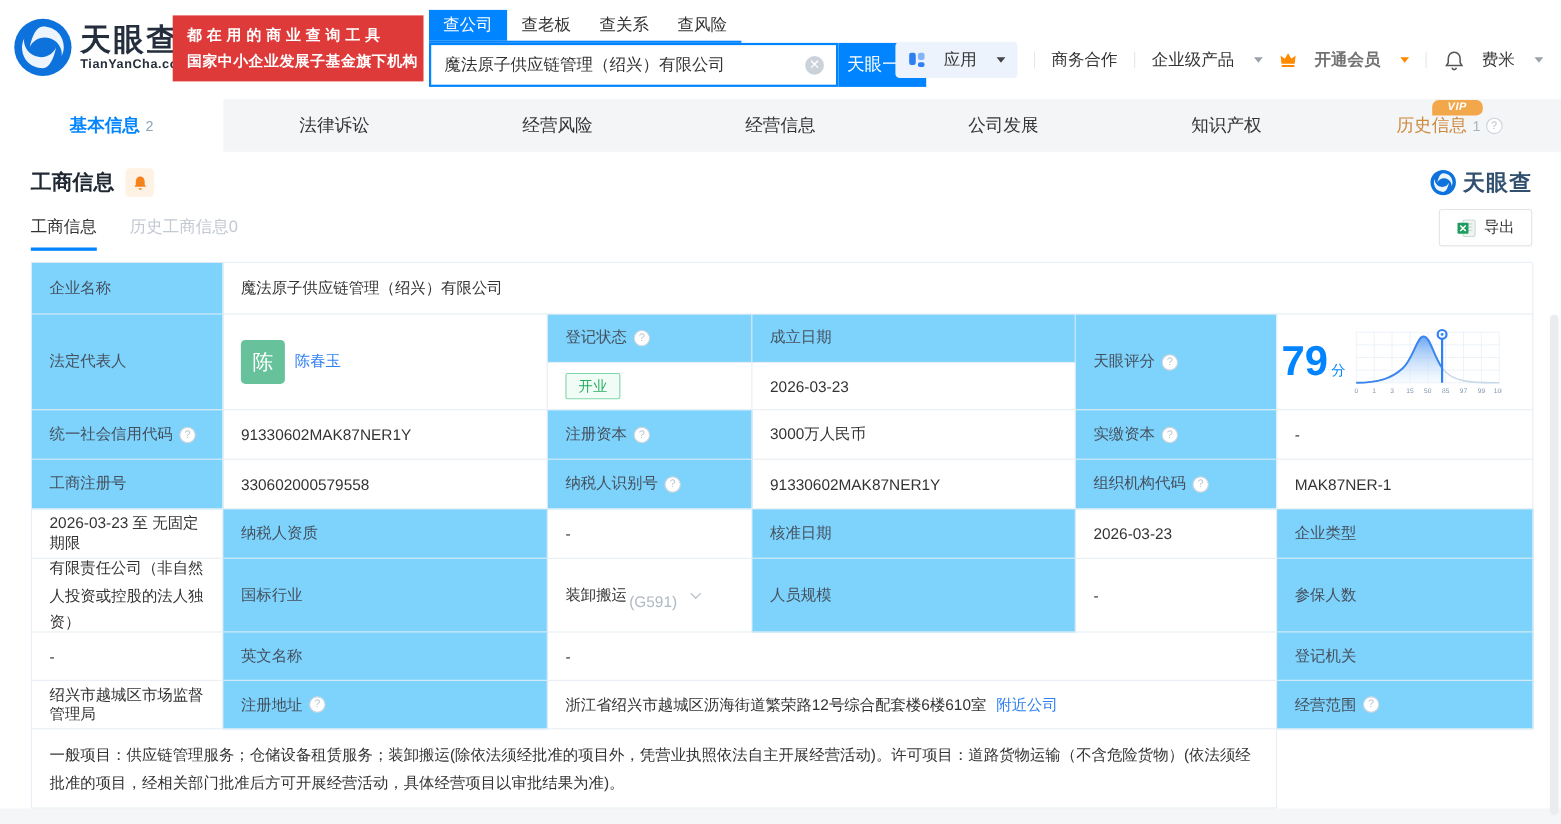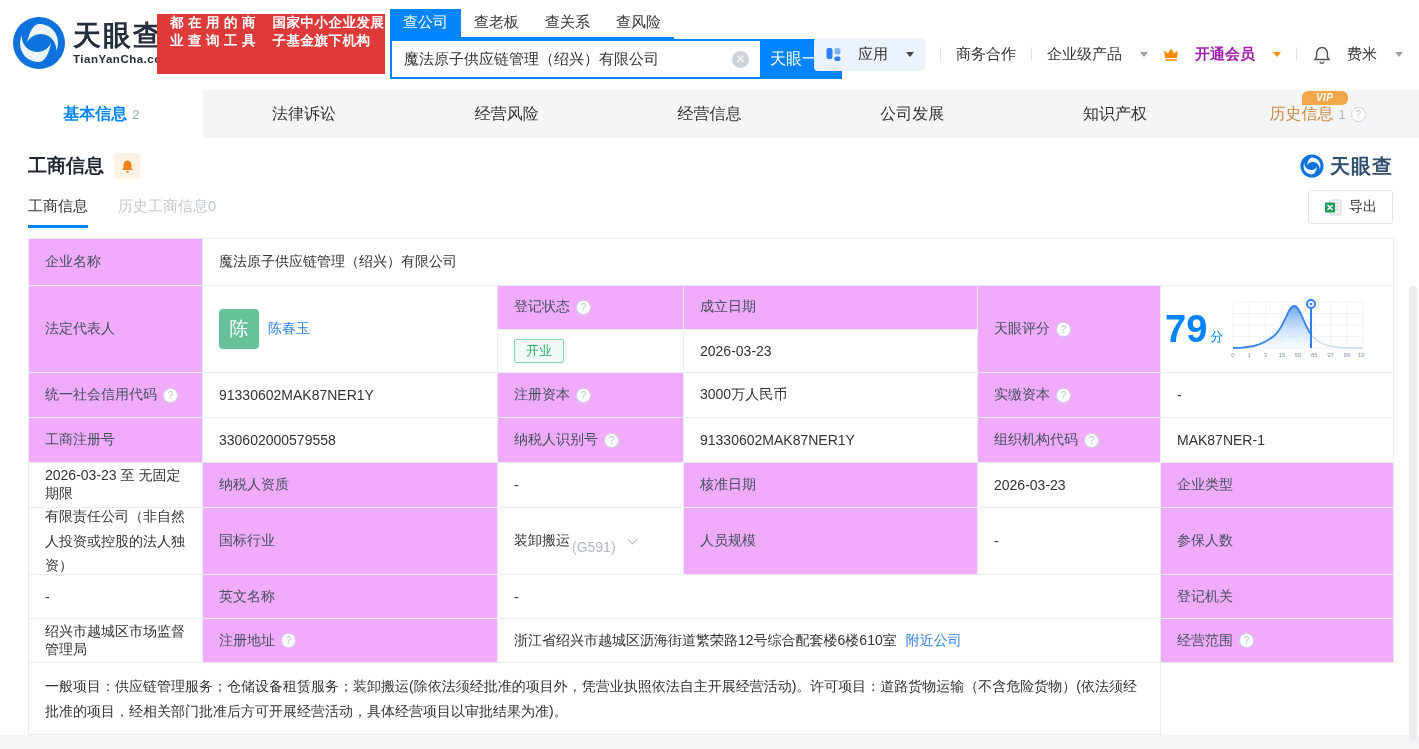--- a/index.html
+++ b/index.html
@@ -8,41 +8,41 @@
     width:1419px; height:749px; overflow:hidden;
     font-family:"Liberation Sans","DejaVu Sans",sans-serif;
     color:#333; background:#fff; font-size:14px;
   }
   
   .topbar { position:relative; height:90px; background:#fff; }
   .logo { position:absolute; left:12px; top:16px; display:flex; align-items:center; gap:7px; cursor:pointer; }
   .logo-name { font-size:28px; font-weight:bold; color:#242e3c; letter-spacing:2px; line-height:1; }
   .logo-domain { font-size:11.5px; font-weight:bold; color:#242e3c; margin-top:3px; letter-spacing:.5px; }
   .slogan { position:absolute; left:157px; top:14px; width:228px; height:60px; background:#de3a39; color:#fff;
-            display:flex; flex-direction:row; justify-content:center; gap:6px; padding-left:13px; font-weight:bold; font-size:13.5px; }
+            display:flex; flex-direction:column; justify-content:center; gap:6px; padding-left:13px; font-weight:bold; font-size:13.5px; }
   .slogan .l1 { letter-spacing:4.5px; }
   .slogan .l2 { letter-spacing:.5px; }
   .search-area { position:absolute; left:390px; top:9px; }
   .search-tabs { display:flex; width:fit-content; border-bottom:2px solid #0084ff; }
   .s-tab { padding:4px 13px 5px; font-size:15px; color:#333; cursor:pointer; }
   .s-tab.active { background:#0084ff; color:#fff; }
   .search-row { display:flex; }
   .search-box { position:relative; width:372px; height:40px; border:2px solid #0084ff; background:#fff; }
   .search-box input { border:none; outline:none; width:330px; height:100%; padding:0 12px; font-size:15px; color:#333; font-family:inherit; background:transparent; }
   .clear-btn { position:absolute; right:11px; top:10px; width:17px; height:17px; border-radius:50%; background:#ccd2d9; color:#fff;
                font-size:12px; line-height:16px; text-align:center; cursor:pointer; }
   .search-btn { width:80px; height:40px; background:#0084ff; color:#fff; border:none; font-size:16px; cursor:pointer; font-family:inherit; }
   .top-nav { position:absolute; right:16px; top:38px; display:flex; align-items:center; gap:15px; font-size:15px; color:#333; }
   .nav-item { display:flex; align-items:center; gap:16px; cursor:pointer; white-space:nowrap; }
   .nav-app { background:#ecf3fd; padding:7px 11px; border-radius:4px; }
   .caret { width:0; height:0; border-left:4px solid transparent; border-right:4px solid transparent; border-top:5px solid #444; margin-left:2px; }
   .caret.gray { border-top-color:#9aa2ac; }
   .caret.orange { border-top-color:#ff8a00; }
   .vdiv { width:1px; height:15px; background:#e4e7eb; }
-  .nav-vip { color:#a21caf; font-weight:bold; }
+  .nav-vip { color:#737373; font-weight:bold; }
   
   .main-tabs { display:flex; height:48px; background:#f4f5f7; }
   .mtab { flex:1; display:flex; align-items:center; justify-content:center; gap:5px; font-size:16px; color:#333; cursor:pointer; }
   .mtab.active { background:#fff; color:#0084ff; font-weight:bold; }
   .mtab .cnt { font-size:13px; color:#8fa3b8; font-weight:normal; }
   .mtab.history { color:#cd8a3e; }
   .hwrap { position:relative; }
   .vipbadge { position:absolute; top:-13px; right:-14px; background:#f3a74b; color:#fff; font-size:10px; font-weight:bold;
               font-style:italic; padding:1px 14px 2px; border-radius:6px 6px 6px 0; letter-spacing:.5px; }
   .cnt.gray { color:#aab2bb; }
@@ -61,21 +61,21 @@
   .sub-tab.active::after { content:""; position:absolute; left:0; right:0; bottom:0; height:3px; background:#0084ff; }
   .sub-tab.inactive { color:#c3c9d1; }
   .export-btn { display:flex; align-items:center; gap:7px; padding:7px 15px; background:#fff; border:1px solid #e1e5e9; border-radius:3px;
                 font-size:14px; color:#333; cursor:pointer; margin-bottom:4px; font-family:inherit; }
   
   .info-table { margin:10px 26px 0 28px; display:grid;
     grid-template-columns:174px 295px 186px 294px 183px 233px;
     grid-template-rows:47px 87px 45px 45px 45px 67px 44px 44px 72px;
     border-top:1px solid #e7eef3; border-left:1px solid #e7eef3; font-size:14px; }
   .cell { border-right:1px solid #e7eef3; border-bottom:1px solid #e7eef3; display:flex; align-items:center; padding:0 16px; }
-  .lbl { background:#f0abfc; color:#45505e; gap:6px;text-align:right; }
+  .lbl { background:#7dd3fc; color:#45505e; gap:6px;text-align:right; }
   .val { color:#333; gap:9px; }
   .span5 { grid-column:span 5; }
   .span3 { grid-column:span 3; }
   .midgrid { grid-column:span 2; display:grid; grid-template-columns:186px 294px; grid-template-rows:1fr 1fr; }
   .multiline { line-height:1.75; padding:6px 16px; }
   .avatar { width:40px; height:40px; border-radius:4px; background:#67c29c; color:#fff; font-size:19px;
             display:flex; align-items:center; justify-content:center; flex:none; cursor:pointer; }
   .blue { color:#2f81f2; text-decoration:none; cursor:pointer; }
   .status-badge { color:#27ae60; border:1px solid #7fd6a9; background:#f2fcf6; font-size:13px; padding:2px 11px; border-radius:2px; }
   .gcode { color:#b0b8c1;margin-top:12px; }

